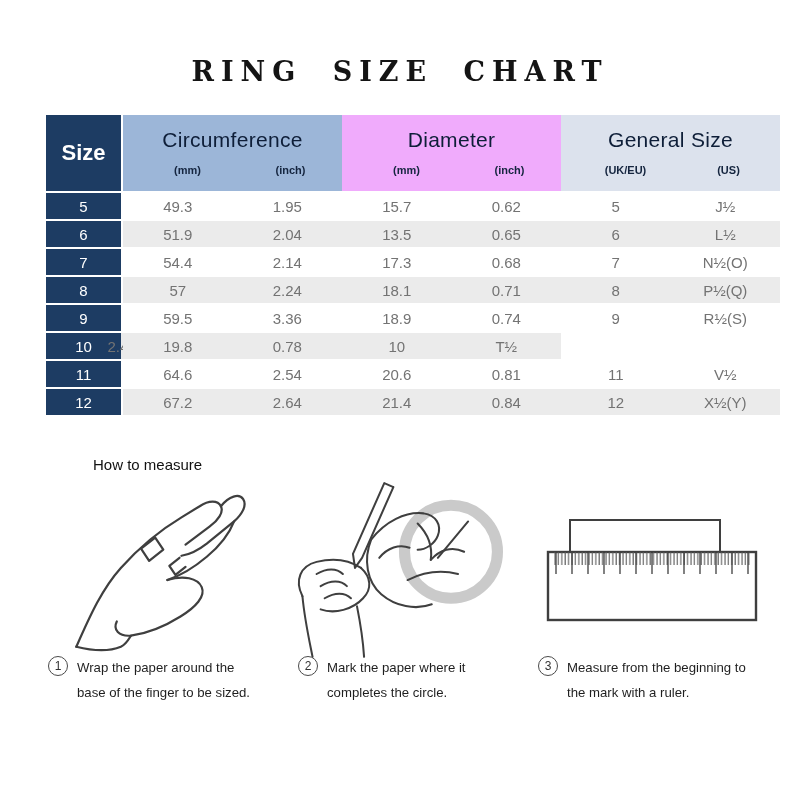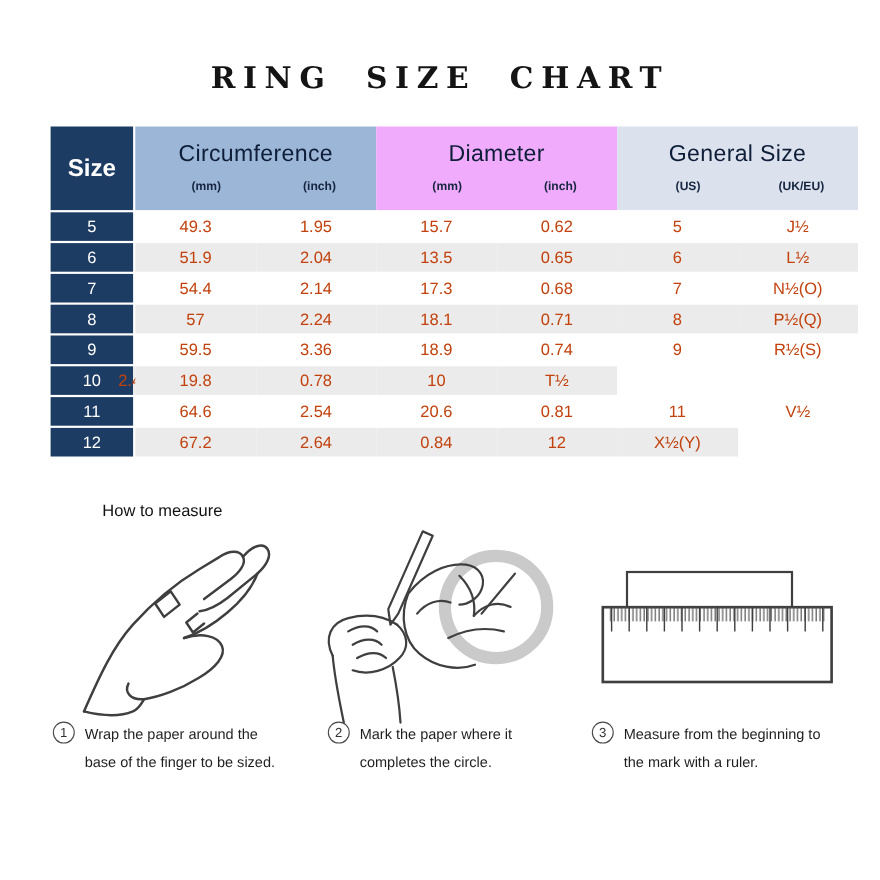--- a/index.html
+++ b/index.html
@@ -46,21 +46,21 @@
   .g-subs { height: 27px; display: flex; padding-left: 13px; }
   .g-sub {
     width: 50%; display: flex; align-items: flex-start; justify-content: center;
     font-size: 11px; font-weight: bold; color: #15253f;
   }
 
   .size-cell {
     grid-column: 1;
     background: #1d3c63; color: #ffffff; font-size: 15px;
   }
-  .val { font-size: 15px; color: #c2410c; }
+  .val { font-size: 15px; color: #737373; }
   .row-even { background: #ffffff; }
   .row-odd  { background: #ebebeb; }
 
   
   .htm-heading {
     position: absolute; left: 93px; top: 456px;
     font-size: 15px; color: #111111;
   }
   .illus { position: absolute; }
   .illus-1 { left: 68px;  top: 487px; }
@@ -106,22 +106,22 @@
   <div class="group g-diam">
     <div class="g-label">Diameter</div>
     <div class="g-subs">
       <div class="g-sub">(mm)</div>
       <div class="g-sub">(inch)</div>
     </div>
   </div>
   <div class="group g-gen">
     <div class="g-label">General Size</div>
     <div class="g-subs">
+      <div class="g-sub">(UK/EU)</div>
       <div class="g-sub">(US)</div>
-      <div class="g-sub">(UK/EU)</div>
     </div>
   </div>
 
   <div class="cell size-cell">5</div>
   <div class="cell val row-even" style="grid-column:3">49.3</div>
   <div class="cell val row-even">1.95</div>
   <div class="cell val row-even">15.7</div>
   <div class="cell val row-even">0.62</div>
   <div class="cell val row-even">5</div>
   <div class="cell val row-even">J½</div>
@@ -169,20 +169,21 @@
   <div class="cell val row-even" style="grid-column:3">64.6</div>
   <div class="cell val row-even">2.54</div>
   <div class="cell val row-even">20.6</div>
   <div class="cell val row-even">0.81</div>
   <div class="cell val row-even">11</div>
   <div class="cell val row-even">V½</div>
 
   <div class="cell size-cell">12</div>
   <div class="cell val row-odd" style="grid-column:3">67.2</div>
   <div class="cell val row-odd">2.64</div>
+  <div class="cell val row-odd">21.4</div>
   <div class="cell val row-odd">0.84</div>
   <div class="cell val row-odd">12</div>
   <div class="cell val row-odd">X½(Y)</div>
 </div>
 
 <div class="htm-heading">How to measure</div>
 
 <svg class="illus illus-1" width="228" height="182" viewBox="0 0 225 180" fill="none" stroke="#3f3f3f" stroke-width="2.2" stroke-linecap="round" stroke-linejoin="round">
   <path d="M8,158 C22,126 34,100 52,80 C70,60 92,42 112,30 L130,19 C139,13 148,13 151,19 C154,25 148,33 140,39 L116,57"></path>
   <path d="M151,19 C159,9 169,6 173,12 C177,18 172,27 164,34 L137,56 C128,63 119,67 112,68"></path>

